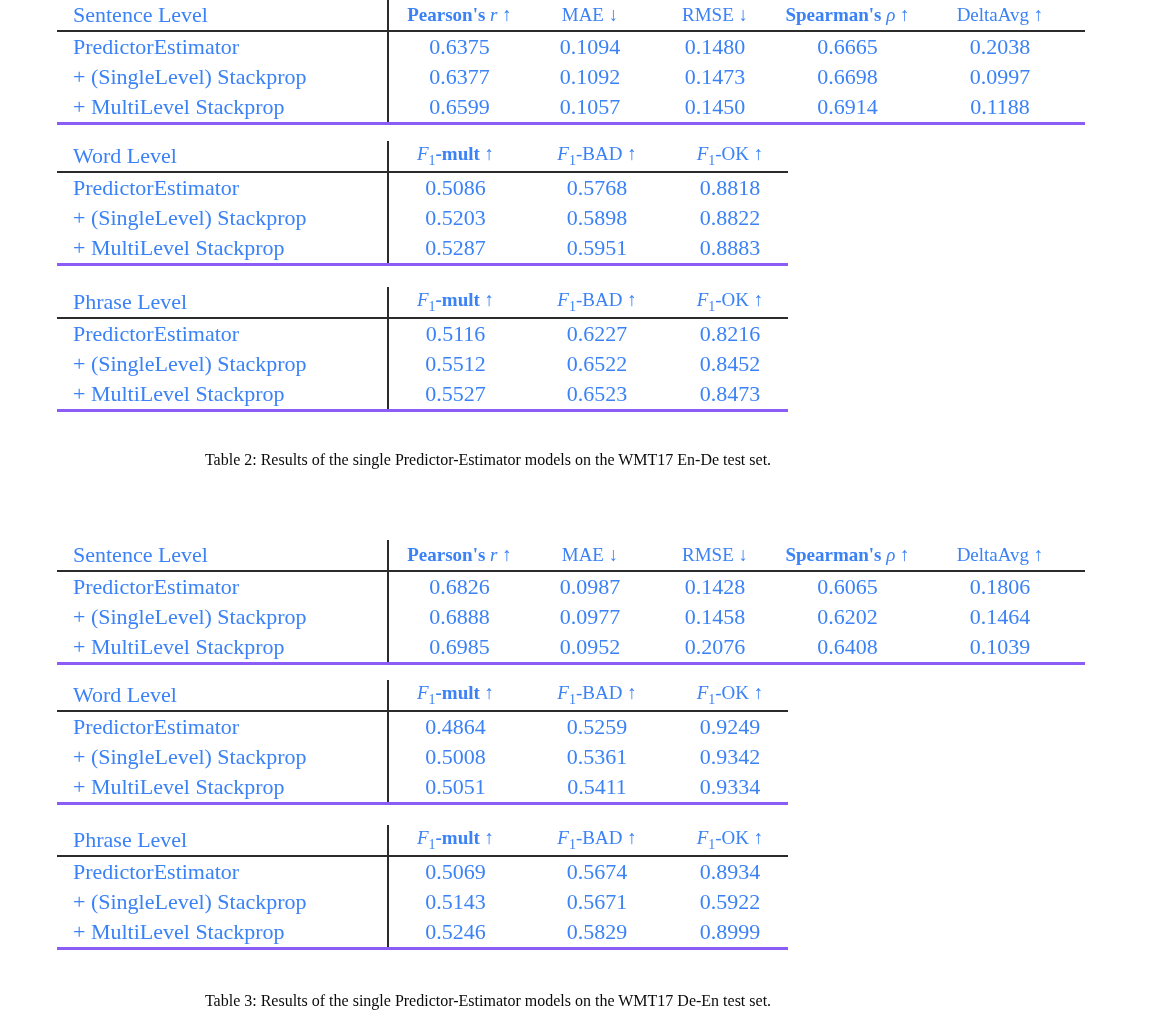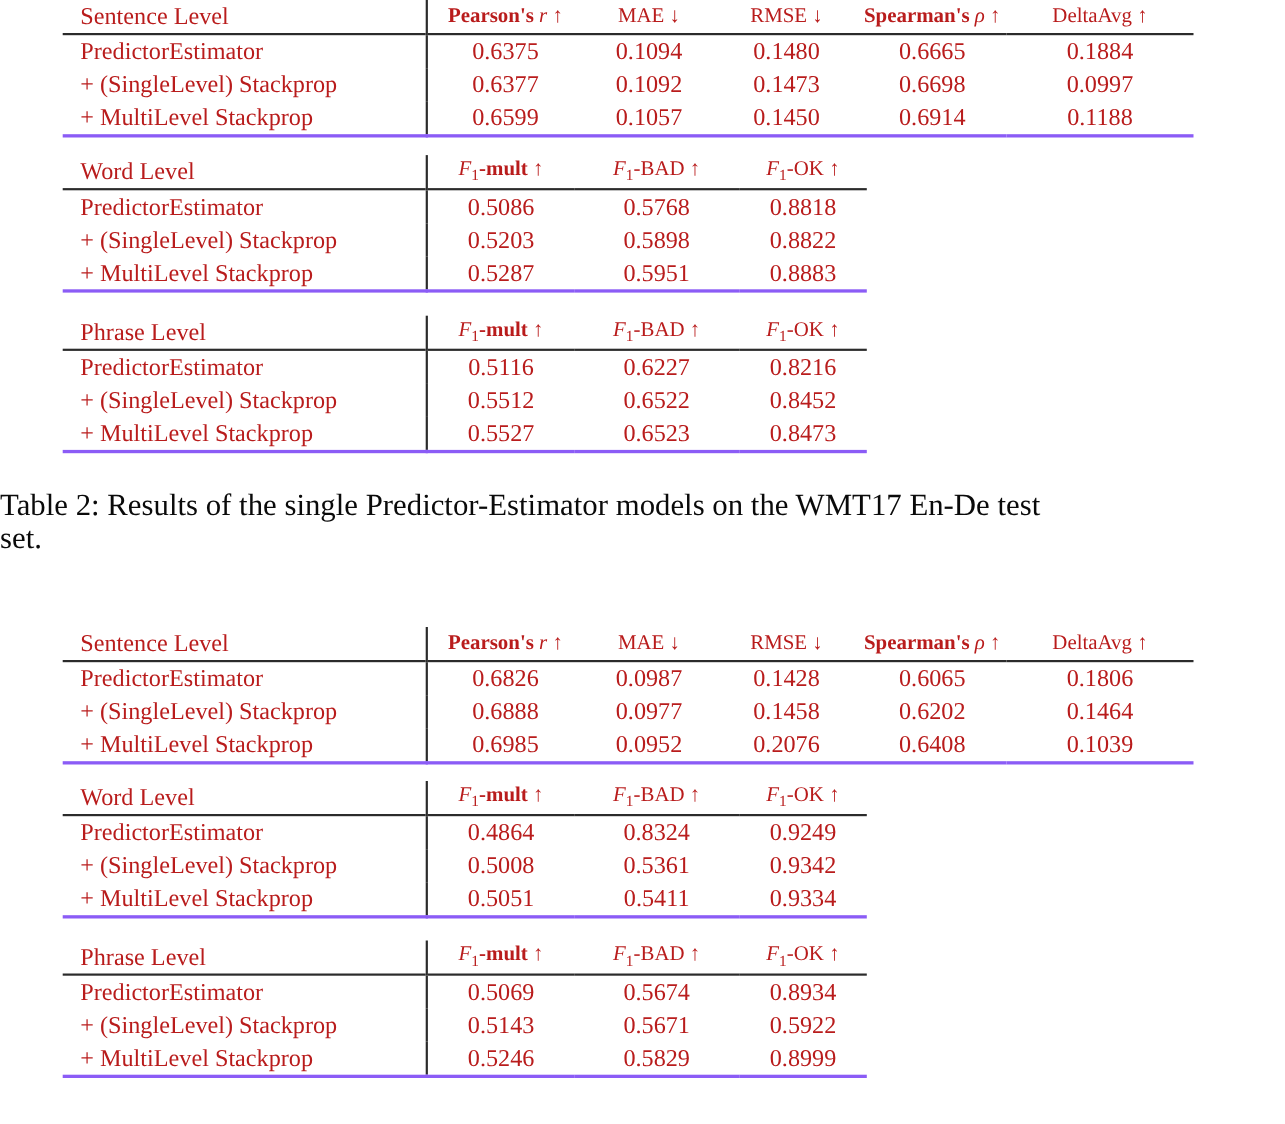--- a/index.html
+++ b/index.html
@@ -1,37 +1,37 @@
 <!DOCTYPE html>
 <html><head>
 <meta charset="utf-8">
 <style>
   html,body{margin:0;padding:0;background:#ffffff;}
   body{width:1168px;height:1022px;overflow:hidden;
        font-family:"Liberation Serif","DejaVu Serif",serif;color:#0a0a0a;}
   .page{position:relative;width:1168px;height:1022px;}
   table.sec{border-collapse:collapse;table-layout:fixed;margin-left:57px;
-            font-size:22px;color:#b91c1c;}
+            font-size:22px;color:#3b82f6;}
   table.sent{width:1028px;}
   table.wp{width:731px;font-family:Liberation Serif, serif;}
   th,td{padding:0;font-weight:normal;text-align:center;height:30px;vertical-align:middle;}
   .first{text-align:left;padding-left:16px;border-right:2px solid #2b2b2b;}
   tr.hdr{border-bottom:2px solid #2b2b2b;}
   tr.hdr th{height:30px;}
   tr.last{border-bottom:3px solid #8b5cf6;}
   .metric{font-size:19px;margin-left:36px;}
   .hb{font-weight:bold;}
   .hi{font-style:italic;}
   sub.s1{font-size:14px;}
   .m16{margin-top:16px;}
   .m21{margin-top:21px;}
   .m15{margin-top:15px;}
   .m20{margin-top:20px;}
   .m65{margin-top:65px;}
-  .caption{width:976px;font-size:28px;line-height:30px;color:#0a0a0a;}
+  .caption{width:976px;text-align:center;font-size:16px;line-height:30px;color:#0a0a0a;}
   .cap2{margin-top:33px;}
   .cap3{margin-top:36px;}
 </style>
 </head>
 <body>
 
 <div class="page">
 
   <table class="sec sent">
     <colgroup>
@@ -50,21 +50,21 @@
       <th class="metric"><span class="hb"></span><span>RMSE </span><span class="hi"></span><span>↓</span></th>
       <th class="metric"><span class="hb">Spearman's </span><span></span><span class="hi">ρ </span><span>↑</span></th>
       <th class="metric"><span class="hb"></span><span>DeltaAvg </span><span class="hi"></span><span>↑</span></th>
     </tr>
     <tr>
       <td class="first">PredictorEstimator</td>
       <td>0.6375</td>
       <td>0.1094</td>
       <td>0.1480</td>
       <td>0.6665</td>
-      <td>0.1884</td>
+      <td>0.2038</td>
     </tr>
     <tr>
       <td class="first">+ (SingleLevel) Stackprop</td>
       <td>0.6377</td>
       <td>0.1092</td>
       <td>0.1473</td>
       <td>0.6698</td>
       <td>0.0997</td>
     </tr>
     <tr class="last">
@@ -205,21 +205,21 @@
     <tbody>
         <tr class="hdr">
       <th class="first">Word Level</th>
       <th class="metric"><span class="hi">F</span><sub class="s1">1</sub><span class="hb">-mult </span><span></span><span>↑</span></th>
       <th class="metric"><span class="hi">F</span><sub class="s1">1</sub><span class="hb"></span><span>-BAD </span><span>↑</span></th>
       <th class="metric"><span class="hi">F</span><sub class="s1">1</sub><span class="hb"></span><span>-OK </span><span>↑</span></th>
     </tr>
     <tr>
       <td class="first">PredictorEstimator</td>
       <td>0.4864</td>
-      <td>0.8324</td>
+      <td>0.5259</td>
       <td>0.9249</td>
     </tr>
     <tr>
       <td class="first">+ (SingleLevel) Stackprop</td>
       <td>0.5008</td>
       <td>0.5361</td>
       <td>0.9342</td>
     </tr>
     <tr class="last">
       <td class="first">+ MultiLevel Stackprop</td>
@@ -258,14 +258,15 @@
     </tr>
     <tr class="last">
       <td class="first">+ MultiLevel Stackprop</td>
       <td>0.5246</td>
       <td>0.5829</td>
       <td>0.8999</td>
     </tr>
   </tbody>
     </table>
 
+  <div class="caption cap3">Table 3: Results of the single Predictor-Estimator models on the WMT17 De-En test set.</div>
 
 </div>
 
 </body></html>

